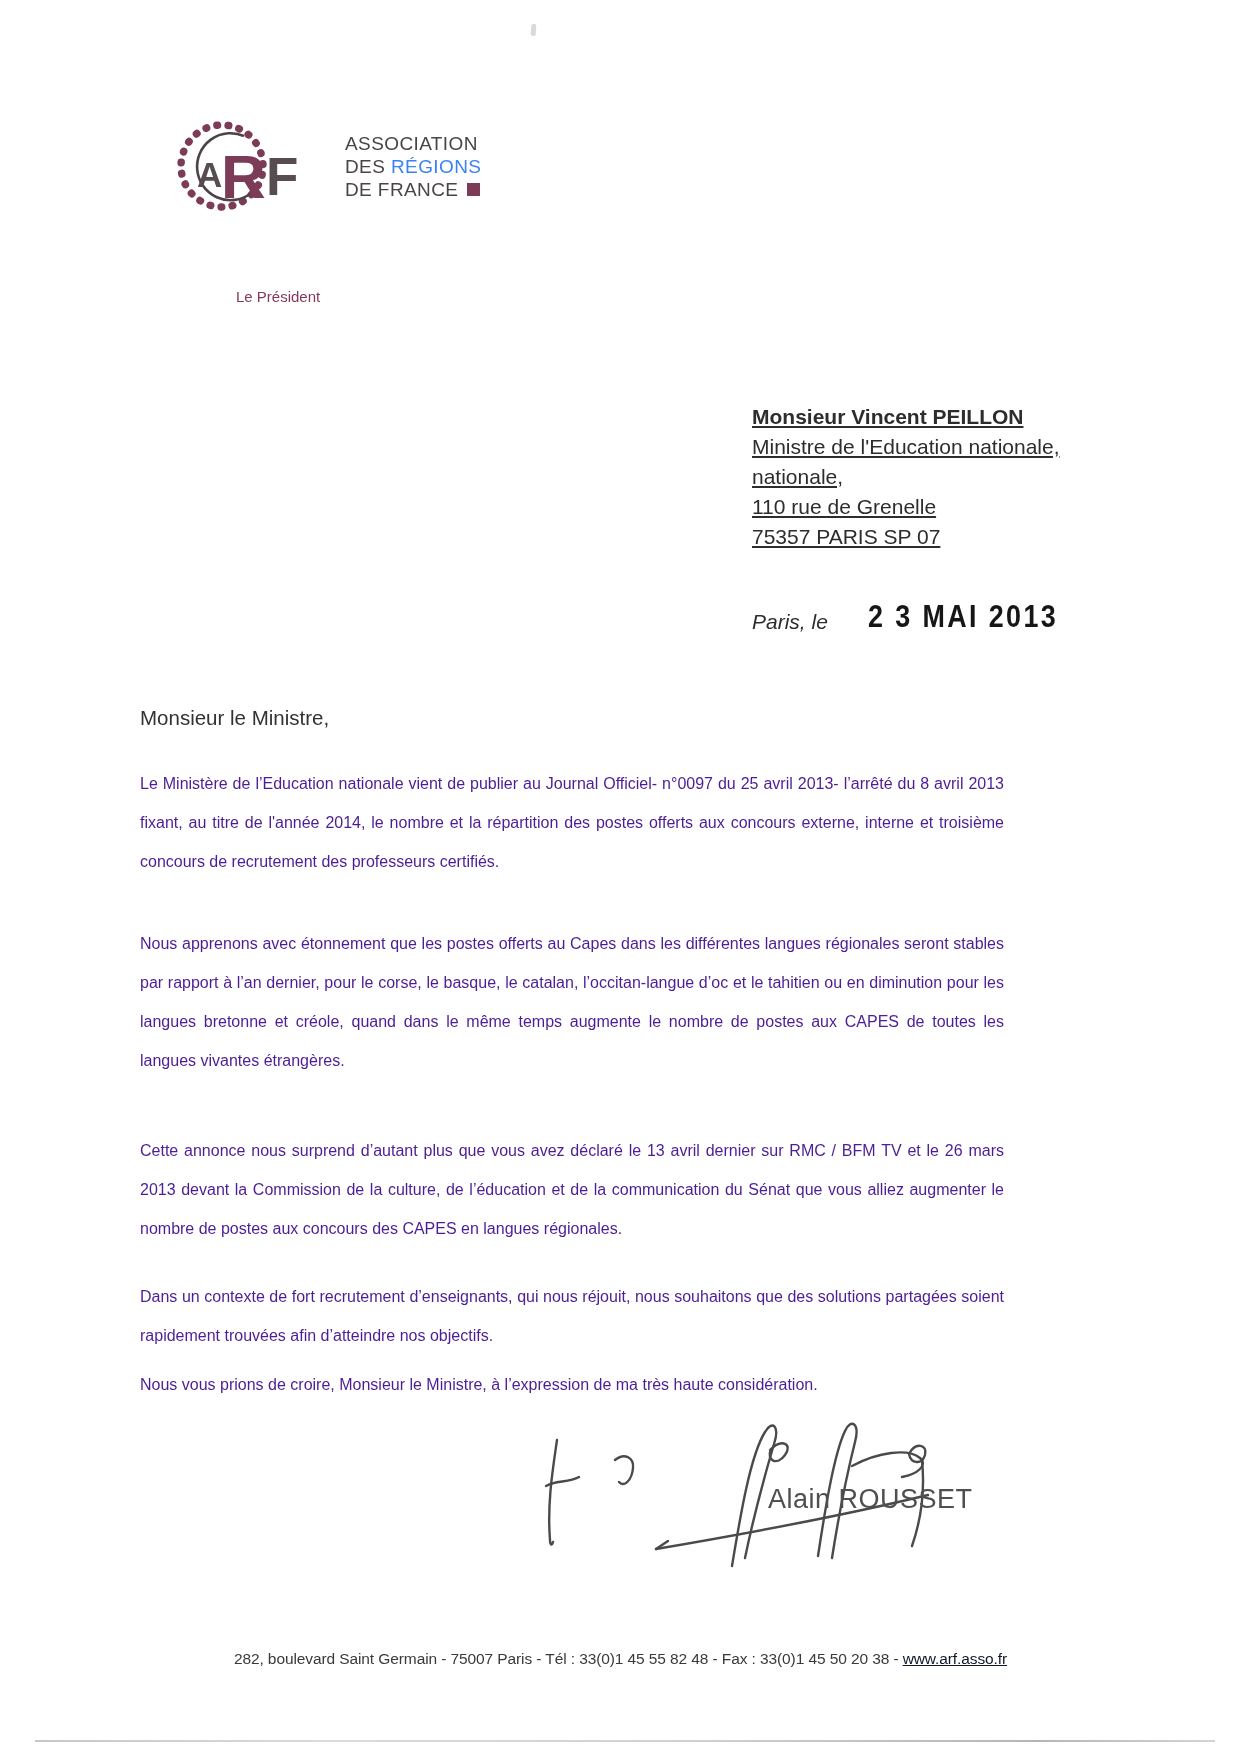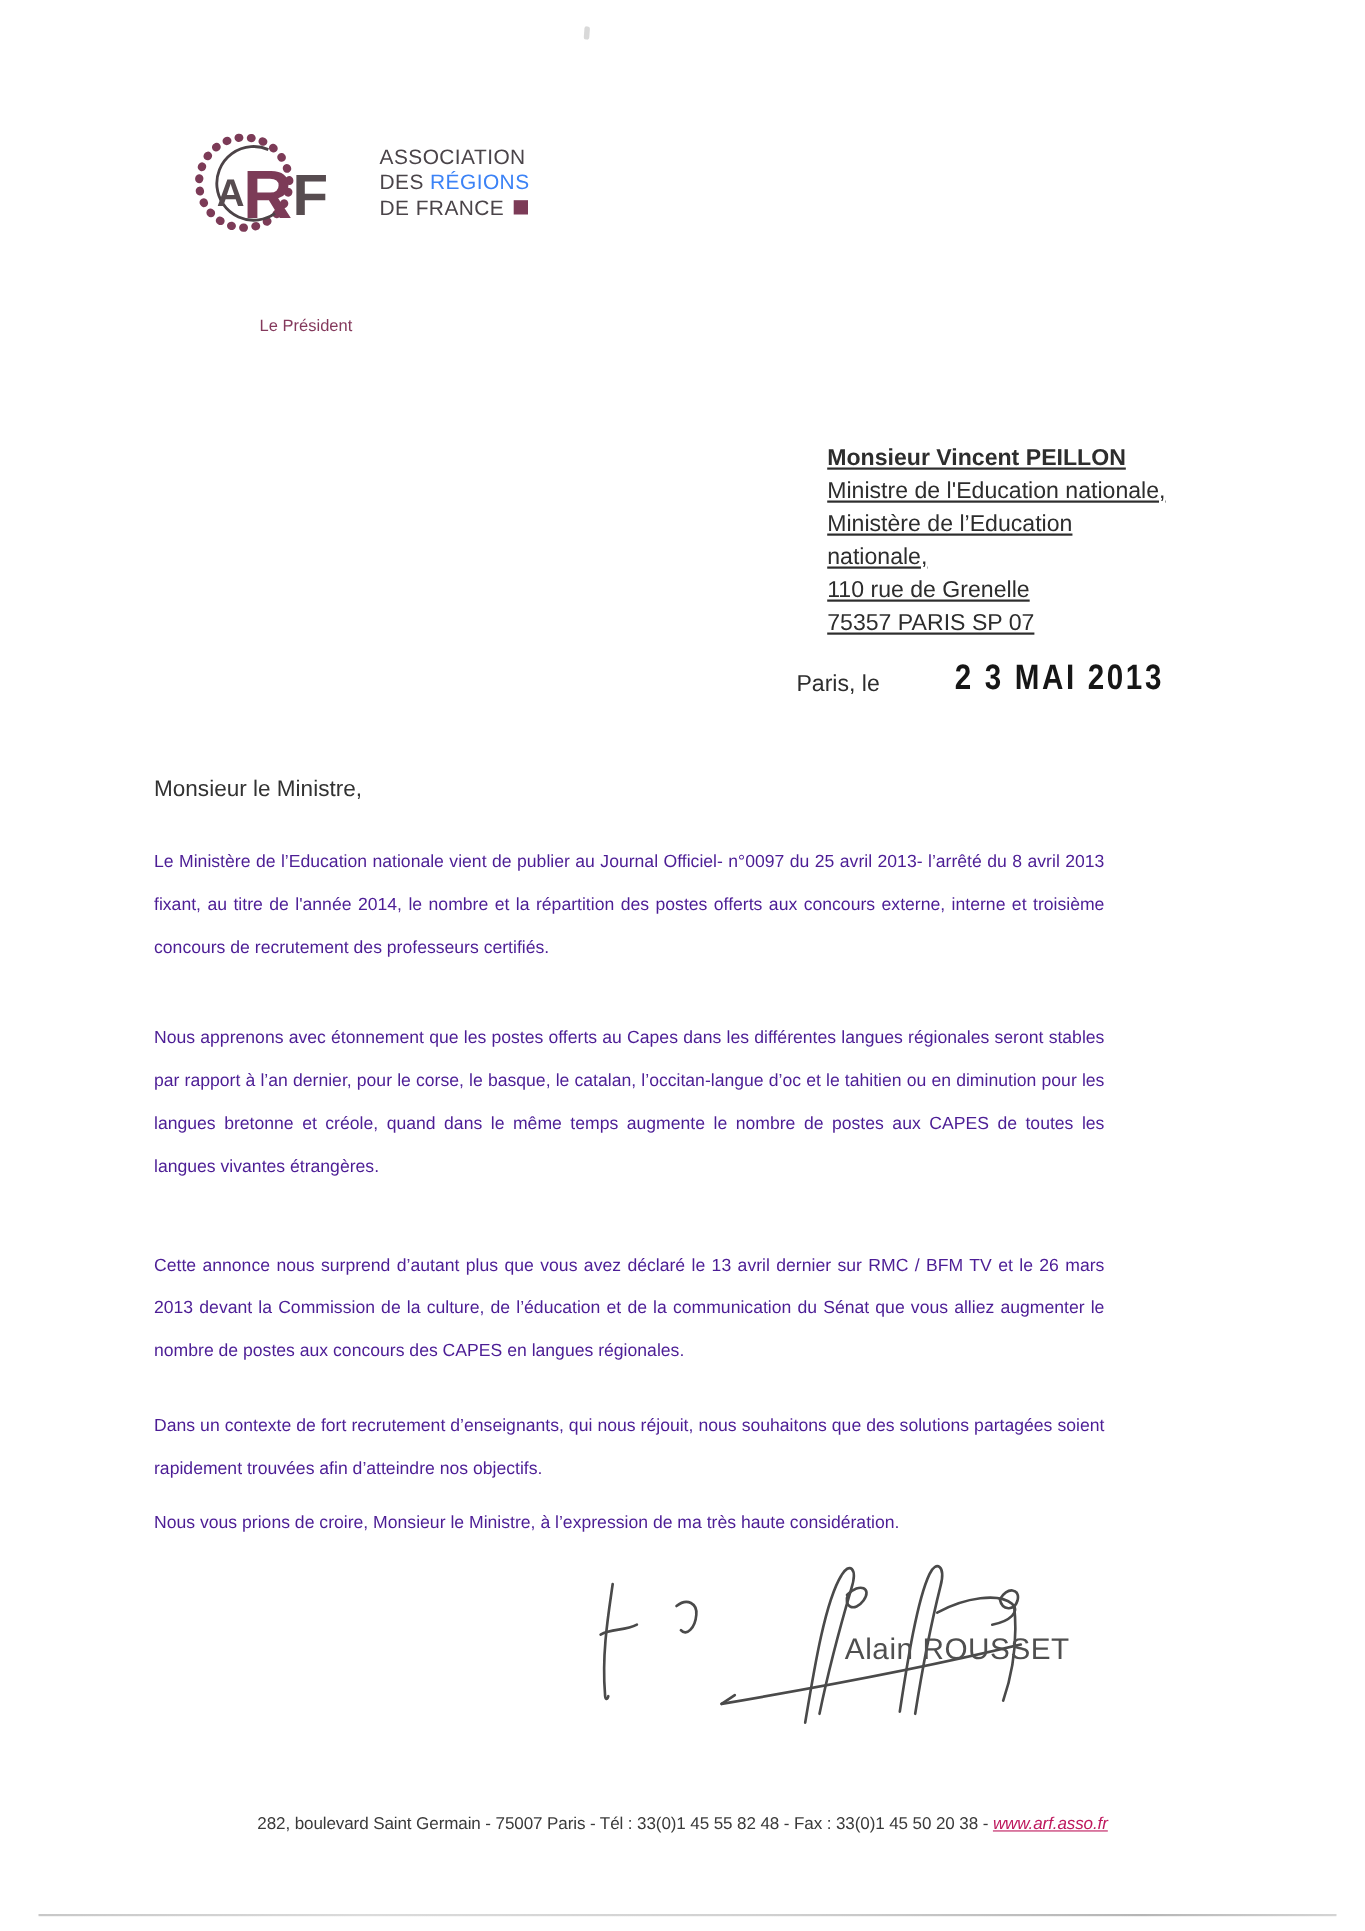--- a/index.html
+++ b/index.html
@@ -17,38 +17,38 @@
   .logo-square{display:inline-block;width:13px;height:13px;background:#7c3b57;margin-left:9px;}
 
   
   .president{left:236px;top:288px;font-size:15px;color:#84395c;}
 
   
   .recipient{left:752px;top:402px;font-size:21px;line-height:30px;color:#2d2d2d;white-space:nowrap;text-decoration:underline;}
   .recipient .name{font-weight:700;}
 
   
-  .dateline-place{left:724px;top:610px;font-size:21px;color:#2d2d2d;}
+  .dateline-place{left:752px;top:610px;font-size:21px;color:#2d2d2d;font-style:italic;}
   .date-stamp{left:868px;top:598px;font-size:28px;font-weight:700;color:#161616;
     letter-spacing:2.5px;transform:scaleY(1.15) scaleX(.96);transform-origin:left top;white-space:nowrap;}
 
   
   .salutation{left:140px;top:706px;font-size:20.5px;color:#323232;}
   .para{left:140px;width:864px;font-size:16px;line-height:39px;color:#4c1d95;
     text-align:justify;text-align-last:left;margin:0;}
   .p1{top:764px;} .p2{top:924px;} .p3{top:1118px;margin-top:13px;} .p4{top:1277px;} .p5{top:1365px;}
 
   
   .sig-svg{left:450px;top:1398px;width:520px;height:195px;}
   .signatory{left:745px;top:1484px;font-size:27px;color:#4f4f4f;letter-spacing:.5px;white-space:nowrap;margin-left:23px;}
 
   
   .footer{left:0;top:1650px;width:1241px;text-align:center;font-size:15.5px;color:#3a3a3a;
     letter-spacing:-.1px;white-space:nowrap;}
-  .footer a{color:#be185d;text-decoration:underline;font-style:italic;}
+  .footer a{color:#0f172a;text-decoration:underline;}
 
   
   .speck{left:531px;top:24px;width:5px;height:12px;background:#b9b9b9;opacity:.55;
     border-radius:2px;transform:rotate(4deg);}
   .edge-line{left:35px;top:1740px;width:1180px;height:2px;
     background:linear-gradient(90deg,#b5b5b5 0%,#cfcfcf 25%,#c2c2c2 55%,#9d9d9d 85%,#c6c6c6 100%);
     opacity:.75;}
 </style>
 </head>
 <body>
@@ -68,21 +68,20 @@
   <div>ASSOCIATION</div>
   <div><span>DES </span><span class="accent">RÉGIONS</span></div>
   <div><span>DE FRANCE</span><span class="logo-square"></span></div>
 </div>
 
 <div class="abs president">Le Président</div>
 
 <div class="abs recipient">
   <div class="name">Monsieur Vincent PEILLON</div>
   <div>Ministre de l'Education nationale,</div>
-  <div>Ministère de l’Education</div>
   <div>nationale,</div>
   <div>110 rue de Grenelle</div>
   <div>75357 PARIS SP 07</div>
 </div>
 
 <div class="abs dateline-place">Paris, le</div>
 <div class="abs date-stamp">2 3 MAI 2013</div>
 
 <div class="abs salutation">Monsieur le Ministre,</div>
 

